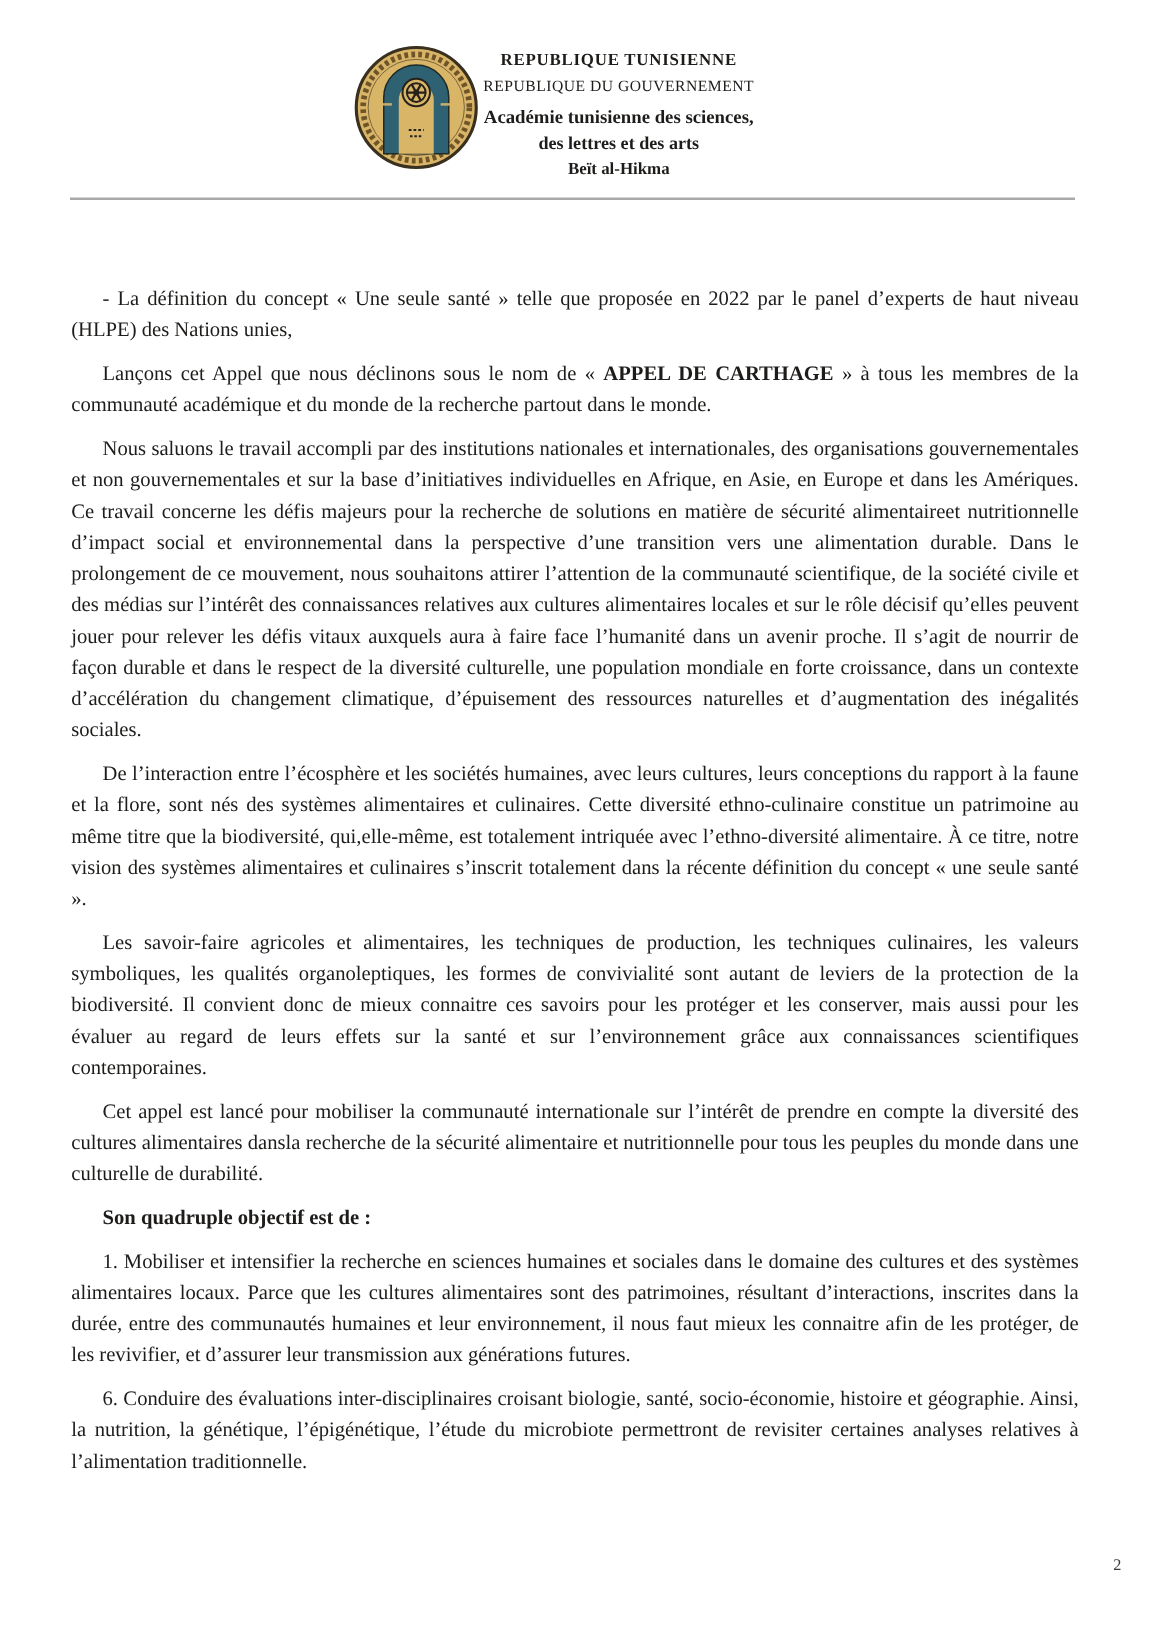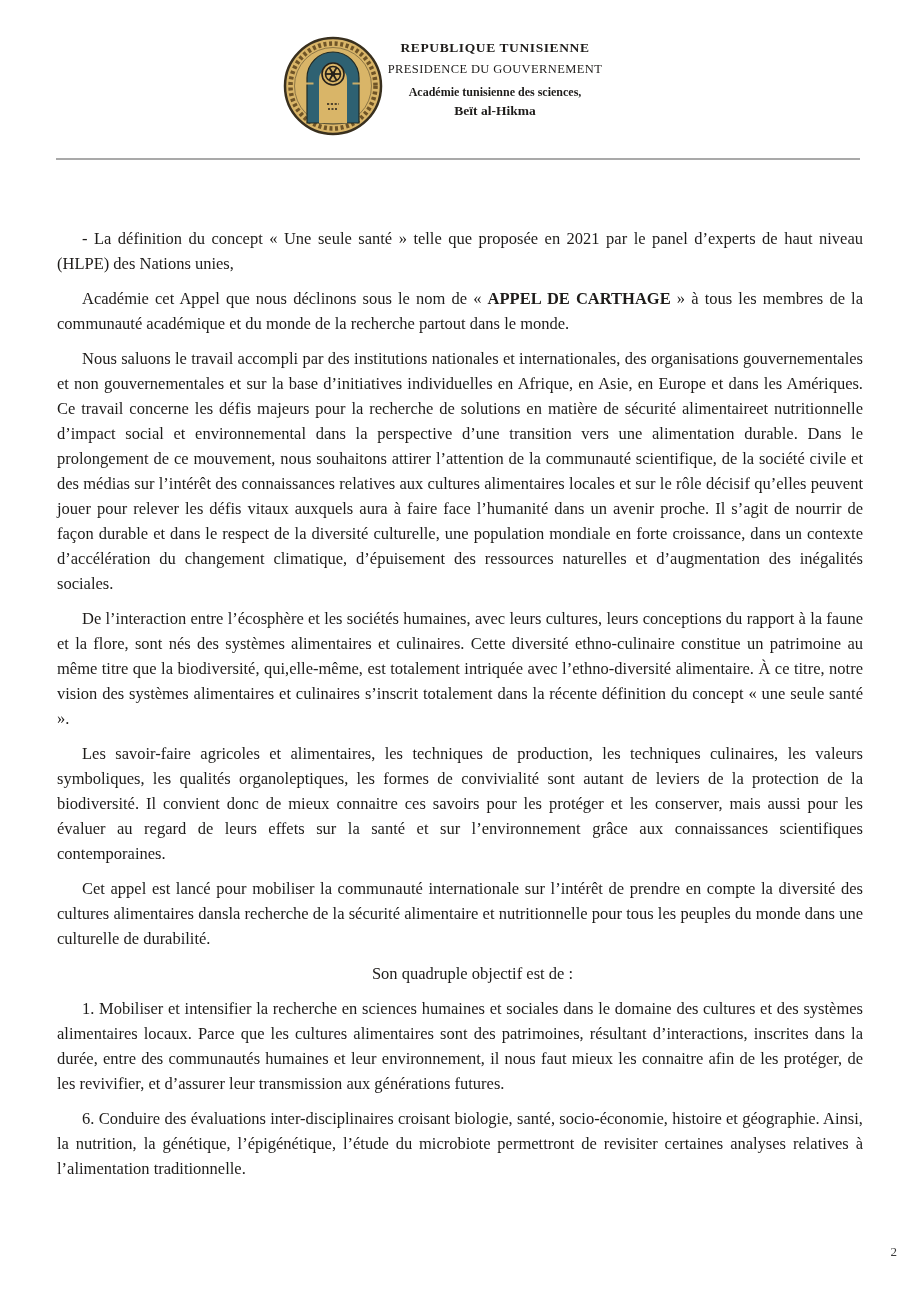--- a/index.html
+++ b/index.html
@@ -24,21 +24,21 @@
   .header-text {
     position: absolute;
     left: 330px;
     top: 40px;
     width: 330px;
     text-align: center;
     line-height: 1.25;
   }
   .ht-republic  { font-size: 13.5px; font-weight: bold; letter-spacing: 0.6px; margin-bottom: 5px; }
   .ht-presidency{ font-size: 12.5px; letter-spacing: 0.4px; margin-bottom: 7px; }
-  .ht-academy1  { font-size: 12px; font-weight: bold; margin-bottom: 3px; }
+  .ht-academy1  { font-size: 15px; font-weight: bold; margin-bottom: 3px; }
   .ht-academy2  { font-size: 14.5px; font-weight: bold; margin-bottom: 3px; }
   .ht-beit      { font-size: 13.5px; font-weight: bold; }
 
   .rule {
     position: absolute;
     left: 56px;
     top: 158px;
     width: 804px;
     height: 2px;
     background: #a9a9a9;
@@ -52,21 +52,21 @@
     width: 806px;
     font-size: 16.5px;
     line-height: 25px;
     text-align: justify;
   }
   .content p {
     margin: 0 0 10px 0;
     text-indent: 25px;
   }
   .bold-inline { font-weight: bold; }
-  .objectives-heading { font-weight: normal; text-align: center; }
+  .objectives-heading { font-weight: bold; text-align: left; }
 
   
   .page-num {
     position: absolute;
     right: 23px;
     top: 1244px;
     font-size: 13px;
     color: #3a3a3a;
   }
 </style>
@@ -95,31 +95,32 @@
     <line x1="46.3" y1="31.5" x2="53.7" y2="44.5" stroke="#26211A" stroke-width="1.8"></line>
     <line x1="53.7" y1="31.5" x2="46.3" y2="44.5" stroke="#26211A" stroke-width="1.8"></line>
     <circle cx="50" cy="38" r="2.4" fill="#26211A"></circle>
 
     <line x1="44" y1="68" x2="56" y2="68" stroke="#26211A" stroke-width="1.6" stroke-dasharray="2.2 1.6"></line>
     <line x1="45" y1="73" x2="55" y2="73" stroke="#26211A" stroke-width="1.6" stroke-dasharray="2.0 1.5"></line>
   </svg>
 
   <div class="header-text">
     <div class="ht-republic">REPUBLIQUE TUNISIENNE</div>
-    <div class="ht-presidency">PRESIDENCE DU GOUVERNEMENT</div>
+    <div class="ht-presidency">REPUBLIQUE DU GOUVERNEMENT</div>
     <div class="ht-academy1">Académie tunisienne des sciences,</div>
+    <div class="ht-academy2">des lettres et des arts</div>
     <div class="ht-beit">Beït al-Hikma</div>
   </div>
 
   <div class="rule"></div>
 
   <div class="content">
-    <p>- La définition du concept « Une seule santé » telle que proposée en 2021 par le panel d’experts de haut niveau (HLPE) des Nations unies,</p>
+    <p>- La définition du concept « Une seule santé » telle que proposée en 2022 par le panel d’experts de haut niveau (HLPE) des Nations unies,</p>
 
-    <p><span>Académie cet Appel que nous déclinons sous le nom de « </span><span class="bold-inline">APPEL DE CARTHAGE</span><span> » à tous les membres de la communauté académique et du monde de la recherche partout dans le monde.</span></p>
+    <p><span>Lançons cet Appel que nous déclinons sous le nom de « </span><span class="bold-inline">APPEL DE CARTHAGE</span><span> » à tous les membres de la communauté académique et du monde de la recherche partout dans le monde.</span></p>
 
     <p>Nous saluons le travail accompli par des institutions nationales et internationales, des organisations gouvernementales et non gouvernementales et sur la base d’initiatives individuelles en Afrique, en Asie, en Europe et dans les Amériques. Ce travail concerne les défis majeurs pour la recherche de solutions en matière de sécurité alimentaireet nutritionnelle d’impact social et environnemental dans la perspective d’une transition vers une alimentation durable. Dans le prolongement de ce mouvement, nous souhaitons attirer l’attention de la communauté scientifique, de la société civile et des médias sur l’intérêt des connaissances relatives aux cultures alimentaires locales et sur le rôle décisif qu’elles peuvent jouer pour relever les défis vitaux auxquels aura à faire face l’humanité dans un avenir proche. Il s’agit de nourrir de façon durable et dans le respect de la diversité culturelle, une population mondiale en forte croissance, dans un contexte d’accélération du changement climatique, d’épuisement des ressources naturelles et d’augmentation des inégalités sociales.</p>
 
     <p>De l’interaction entre l’écosphère et les sociétés humaines, avec leurs cultures, leurs conceptions du rapport à la faune et la flore, sont nés des systèmes alimentaires et culinaires. Cette diversité ethno-culinaire constitue un patrimoine au même titre que la biodiversité, qui,elle-même, est totalement intriquée avec l’ethno-diversité alimentaire. À ce titre, notre vision des systèmes alimentaires et culinaires s’inscrit totalement dans la récente définition du concept « une seule santé ».</p>
 
     <p>Les savoir-faire agricoles et alimentaires, les techniques de production, les techniques culinaires, les valeurs symboliques, les qualités organoleptiques, les formes de convivialité sont autant de leviers de la protection de la biodiversité. Il convient donc de mieux connaitre ces savoirs pour les protéger et les conserver, mais aussi pour les évaluer au regard de leurs effets sur la santé et sur l’environnement grâce aux connaissances scientifiques contemporaines.</p>
 
     <p>Cet appel est lancé pour mobiliser la communauté internationale sur l’intérêt de prendre en compte la diversité des cultures alimentaires dansla recherche de la sécurité alimentaire et nutritionnelle pour tous les peuples du monde dans une culturelle de durabilité.</p>
 
     <p class="objectives-heading">Son quadruple objectif est de :</p>

